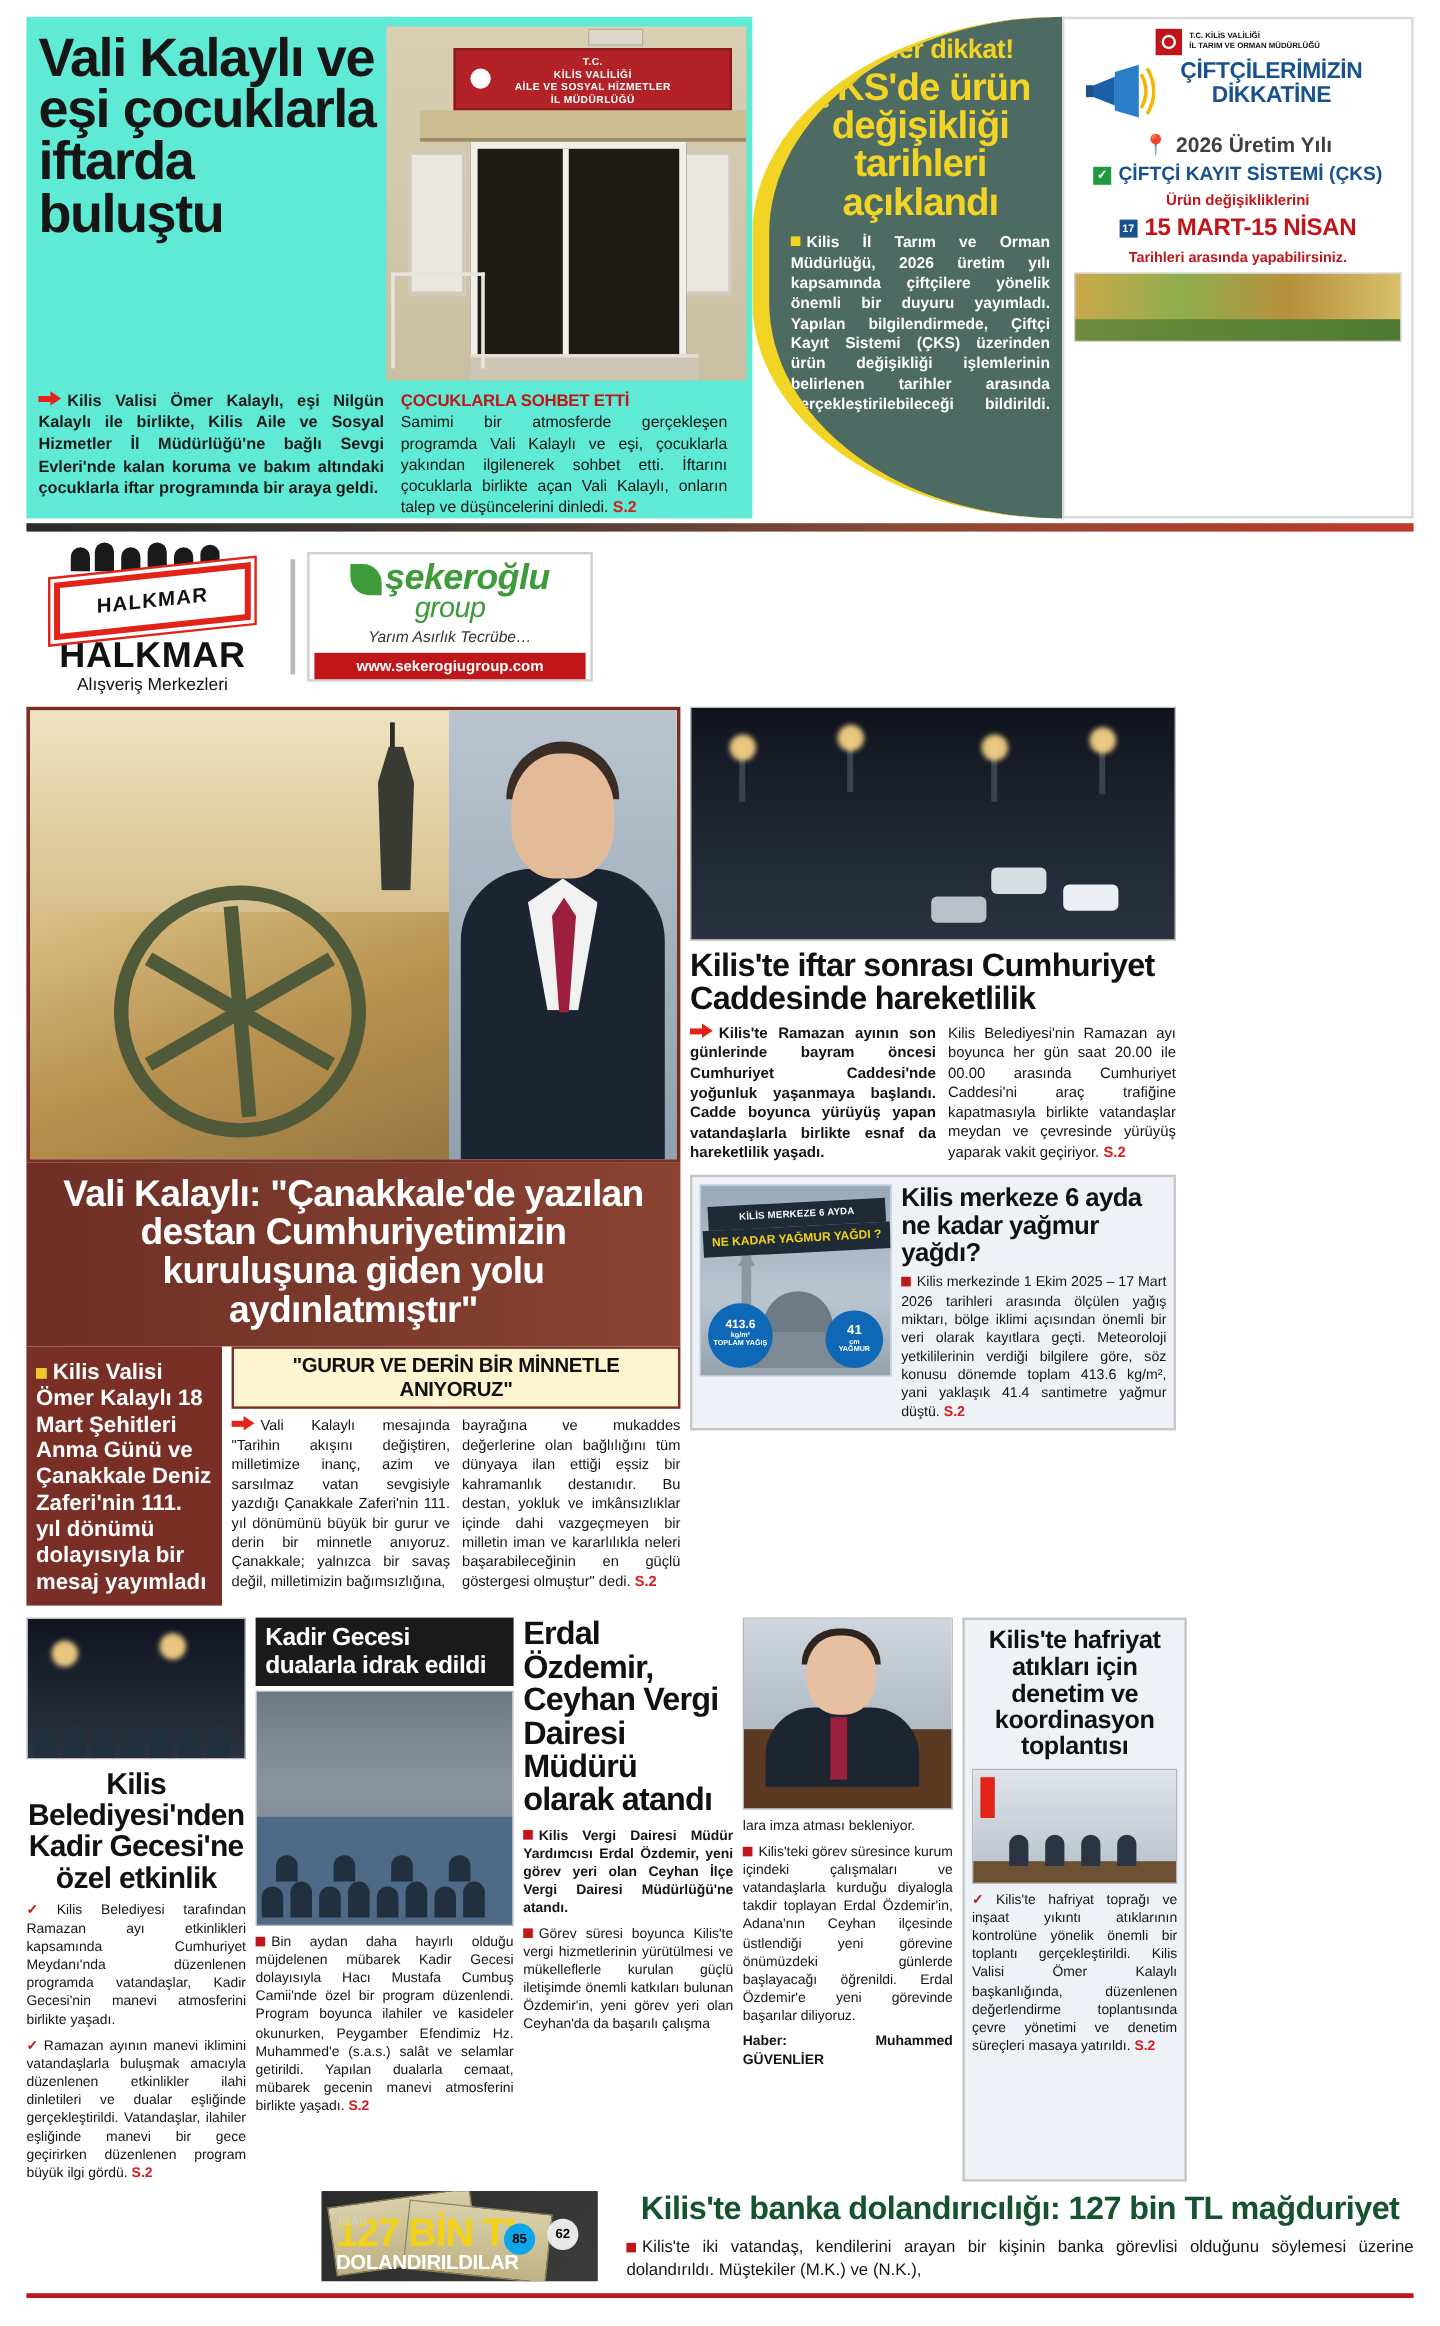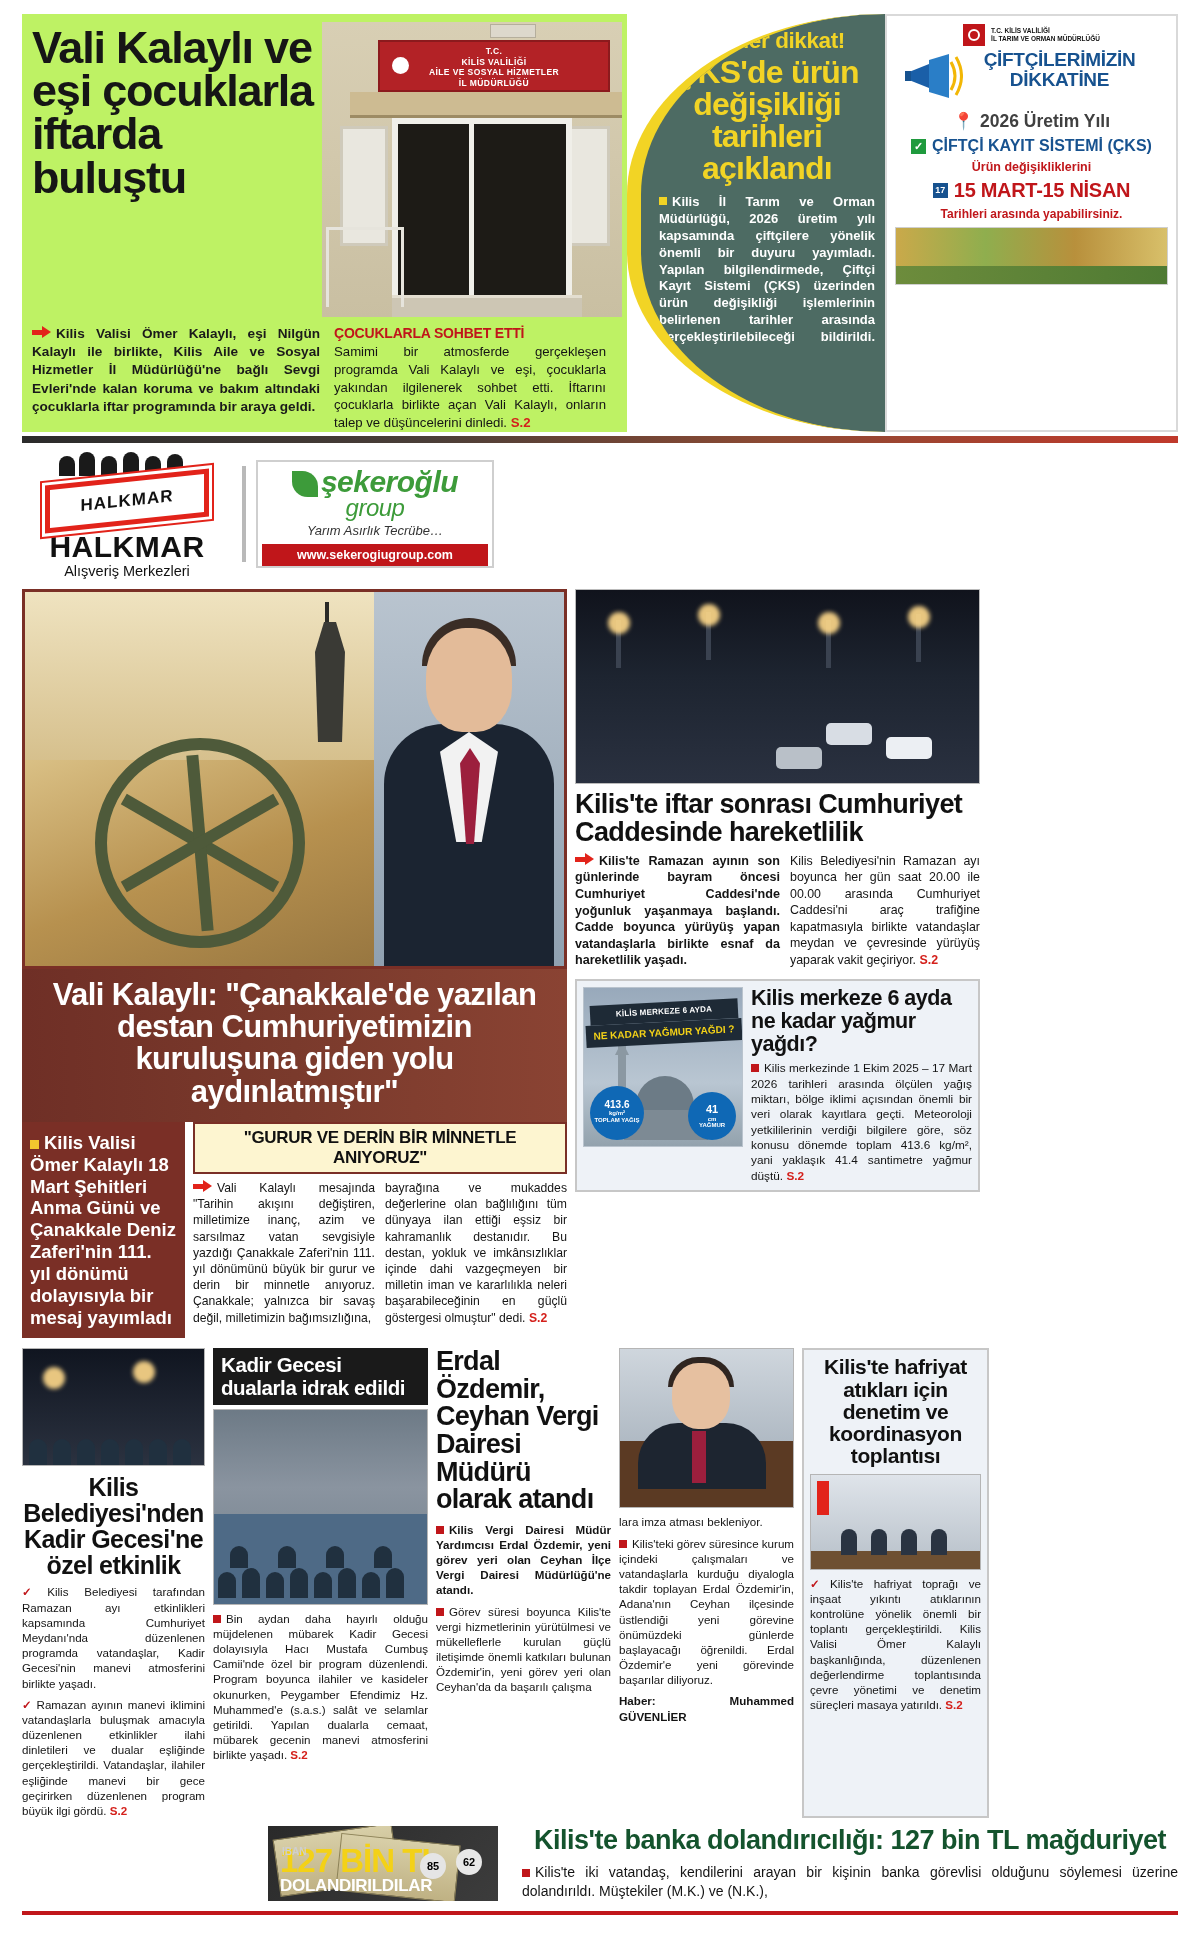--- a/index.html
+++ b/index.html
@@ -9,21 +9,21 @@
     font-family: "Liberation Sans", sans-serif;
     overflow: hidden;
     position: relative;
   }
   .page { width: 1200px; height: 1938px; position: relative; padding: 0; }
 
   
   .topstrip { display: flex; width: 1200px; height: 432px; padding: 14px 22px 0 22px; gap: 0; }
 
   .tl-box {
-    width: 605px; height: 418px; background: #bef264;
+    width: 605px; height: 418px; background: #5eead4;
     position: relative; display: flex; flex-direction: column;
   }
   .tl-upper { display: flex; height: 310px; }
   .tl-head {
     width: 300px; padding: 12px 6px 0 10px;
     font-weight: bold; font-size: 45px; line-height: 0.96;
     color: #161616; letter-spacing: -1.2px;
     font-family: "Liberation Sans", sans-serif;
   }
   .tl-photo {
@@ -534,21 +534,21 @@
 
   <div class="bottom">
     <div class="bt-left"></div>
     <div class="bt-ad">
       <div class="money"></div>
       <div class="bill" style="left:8px;bottom:12px;"></div>
       <div class="bill" style="left:70px;bottom:4px;transform:rotate(6deg);"></div>
       <div class="n1">127 BİN TL</div>
       <div class="n2">DOLANDIRILDILAR</div>
       <div style="position:absolute;left:14px;bottom:44px;color:#cfcfcf;font-size:10px;font-weight:bold;">IBAN</div>
-      <div style="position:absolute;right:52px;bottom:22px;background:#e5e5e5;border-radius:50%;width:26px;height:26px;font-size:11px;font-weight:bold;text-align:center;line-height:26px;">85</div>
+      <div style="position:absolute;right:52px;bottom:22px;background:#0ea5e9;border-radius:50%;width:26px;height:26px;font-size:11px;font-weight:bold;text-align:center;line-height:26px;">85</div>
       <div style="position:absolute;right:16px;bottom:26px;background:#e8e8e8;border-radius:50%;width:26px;height:26px;font-size:11px;font-weight:bold;text-align:center;line-height:26px;">62</div>
     </div>
     <div class="bt-right">
       <div class="bt-h">Kilis'te banka dolandırıcılığı: 127 bin TL mağduriyet</div>
       <div class="bt-cols">
         <div><span class="bul-r"></span><span>Kilis'te iki vatandaş, kendilerini arayan bir kişinin banka görevlisi olduğunu söylemesi üzerine dolandırıldı. Müştekiler (M.K.) ve (N.K.),</span></div>
       </div>
     </div>
   </div>
 

